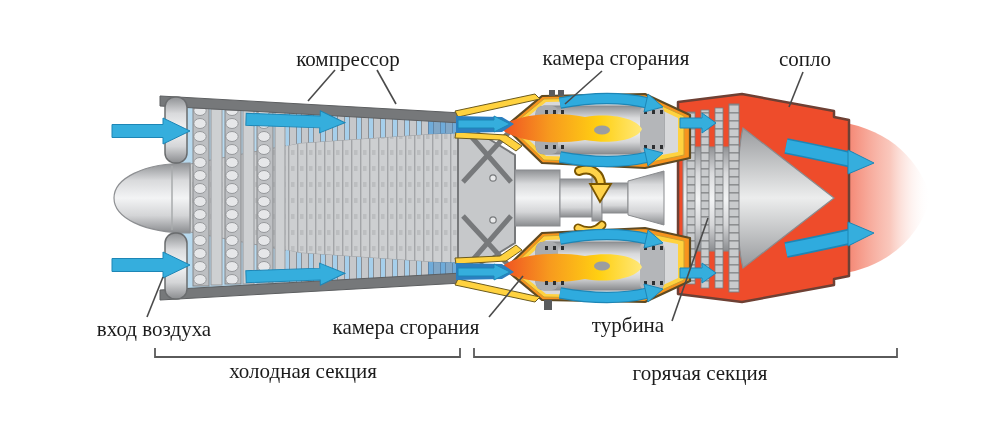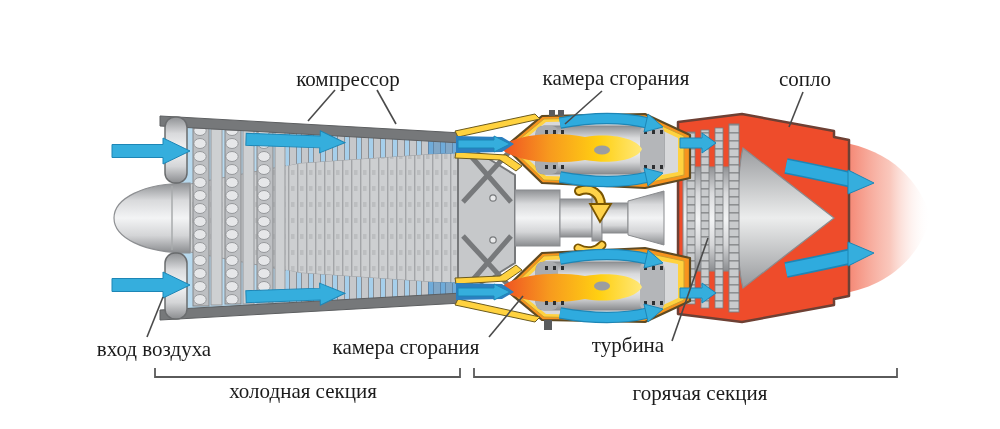--- a/index.html
+++ b/index.html
@@ -1,17 +1,17 @@
 <!DOCTYPE html>
 <html><head>
 <meta charset="utf-8">
 <style>
   html,body{margin:0;padding:0;background:#ffffff;}
   .stage{position:relative;width:1000px;height:401px;background:#ffffff;overflow:hidden;
-         font-family:"Liberation Serif","DejaVu Serif",serif;margin-top:20px;}
+         font-family:"Liberation Serif","DejaVu Serif",serif;}
   svg{position:absolute;left:0;top:0;}
   text{font-family:"Liberation Serif","DejaVu Serif",serif;font-size:21px;fill:#1b1b1b;}
   .leader{stroke:#4a4a4a;stroke-width:1.6;fill:none;}
   .bracket{stroke:#5a5a5a;stroke-width:1.8;fill:none;}
   .arrowbody{stroke:#2fabde;fill:none;}
   .arrowedge{stroke:#1d86b6;fill:none;}
   .bluearrow{fill:#35aedd;stroke:#1d86b6;stroke-width:1;}
 </style>
 </head>
 <body>

